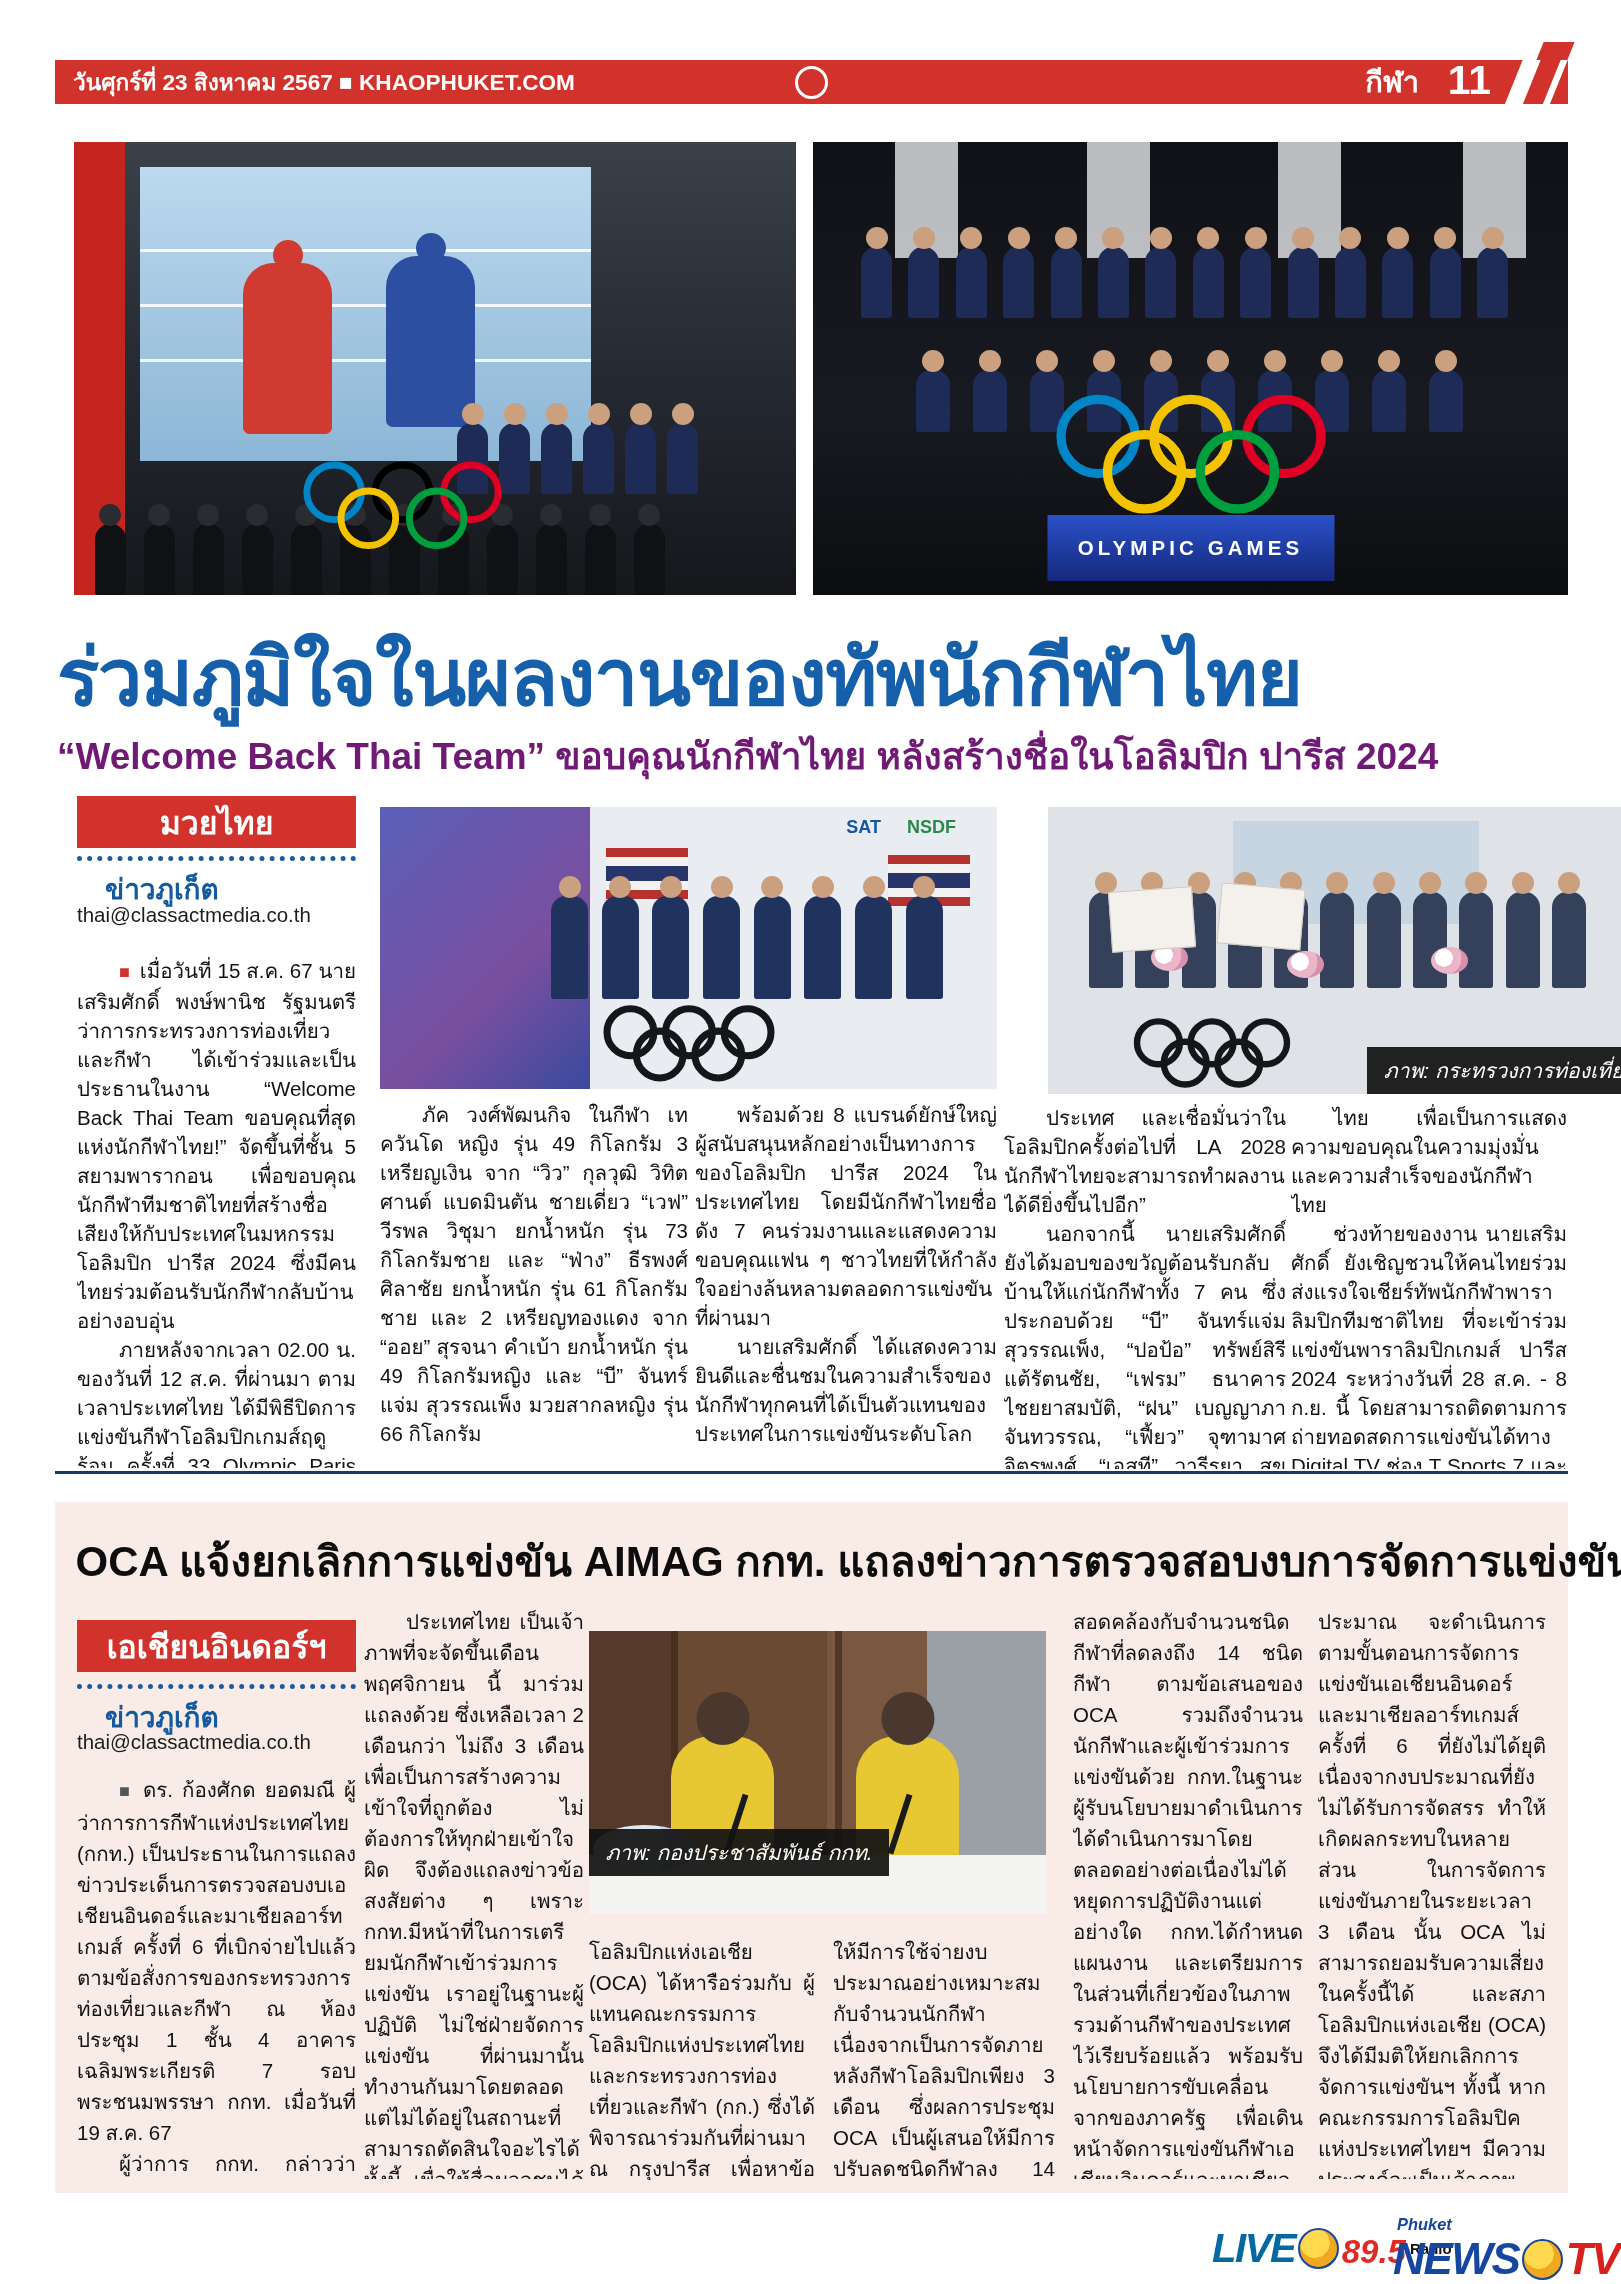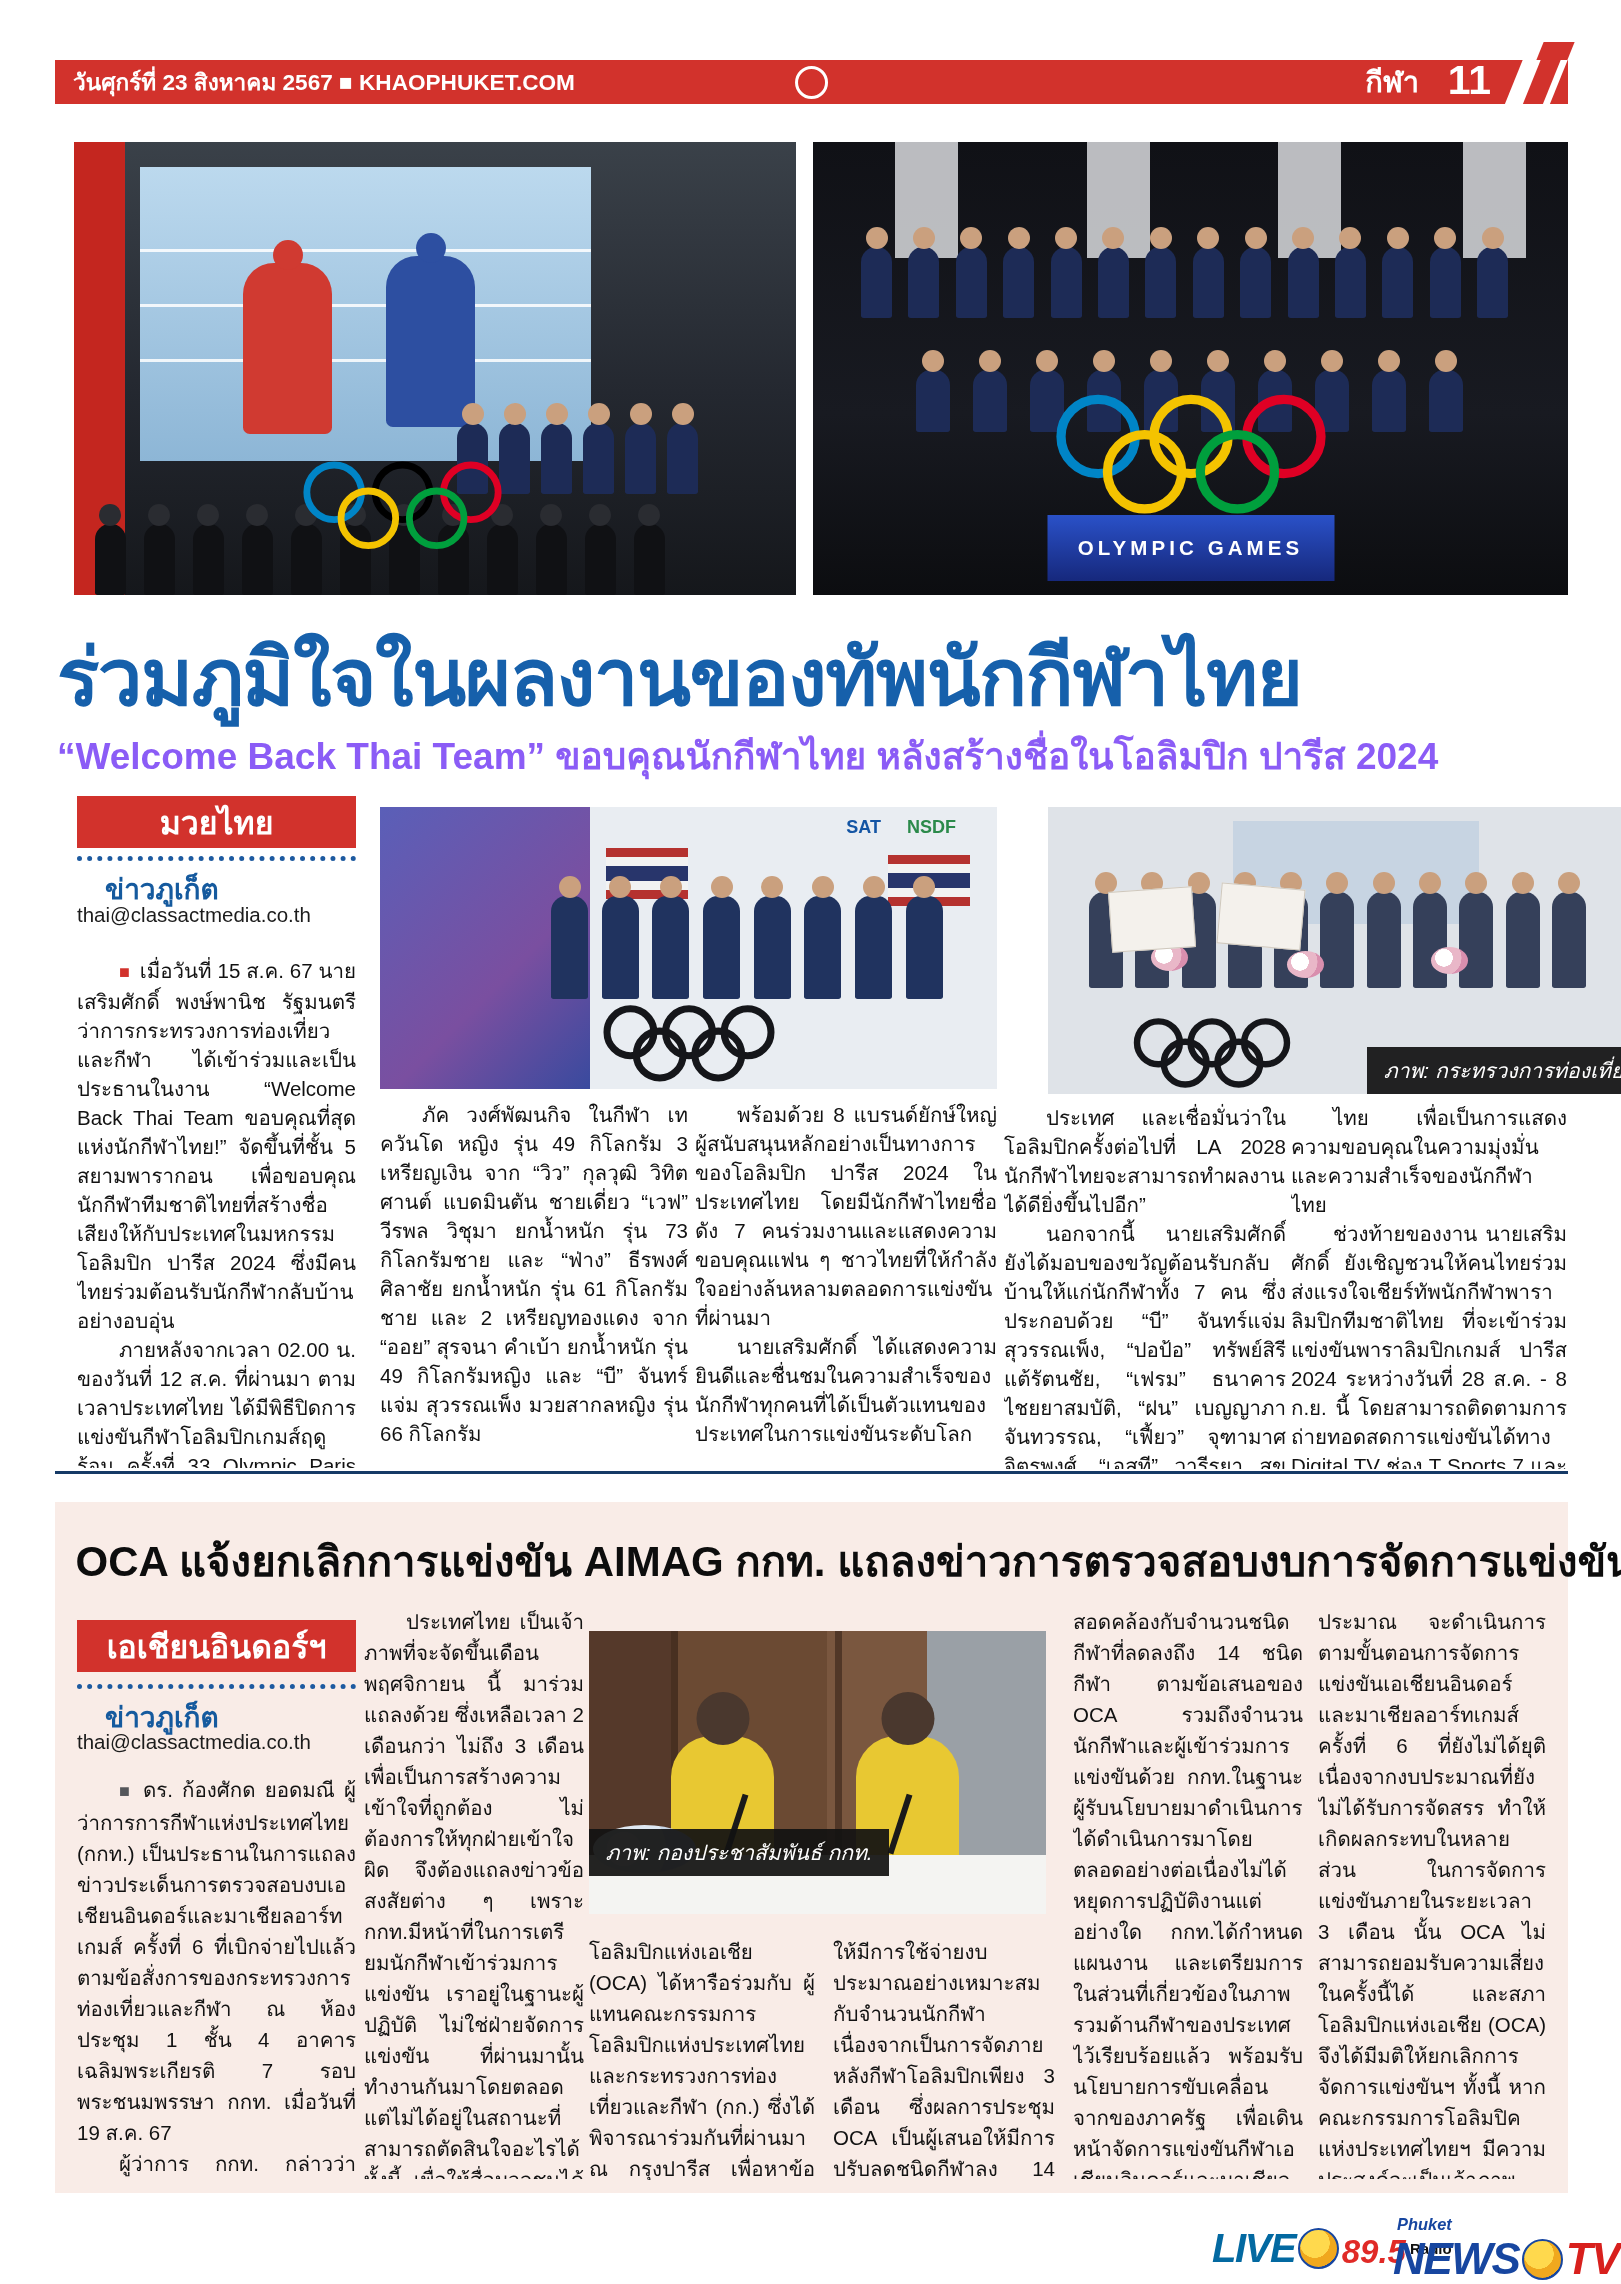--- a/index.html
+++ b/index.html
@@ -76,21 +76,21 @@
   .bouquet{position:absolute;width:37px;height:27px;border-radius:50%;
            background:radial-gradient(circle at 35% 40%,#fff 0 30%,#e9b7c8 31% 60%,#d98fae 61% 100%);}
   .poster{position:absolute;width:82px;height:59px;background:#f4f1ec;border:1.4px solid #cfc8bd;transform:rotate(-4deg);}
 
   
   .rings svg{display:block;}
 
   
   #headline1{position:absolute;left:57px;top:614px;width:1513px;font-size:79px;font-weight:800;
              color:#1660ab;white-space:nowrap;letter-spacing:-1.4px;}
-  #subhead1{position:absolute;left:57px;top:726px;width:1512px;font-size:37px;font-weight:bold;color:#8b5cf6;
+  #subhead1{position:absolute;left:57px;top:726px;width:1512px;font-size:37px;font-weight:bold;color:#701a75;
             text-align:justify;text-align-last:justify;white-space:nowrap;display:flex;justify-content:space-between;}
 
   
   .tag{position:absolute;background:#d2322c;color:#fff;font-weight:800;font-size:32px;
        display:flex;align-items:center;justify-content:center;}
   .dotted{position:absolute;height:0;border-top:5.5px dotted #1d5aa0;}
   .by-name{position:absolute;color:#155a9e;font-weight:800;font-size:28px;margin-left:28px;}
   .by-mail{position:absolute;color:#1c1c1c;font-size:20.5px;}
   .body{position:absolute;font-size:20.5px;line-height:29px;text-align:justify;color:#121212;overflow:hidden;}
   .body p{margin:0;text-indent:42px;}

